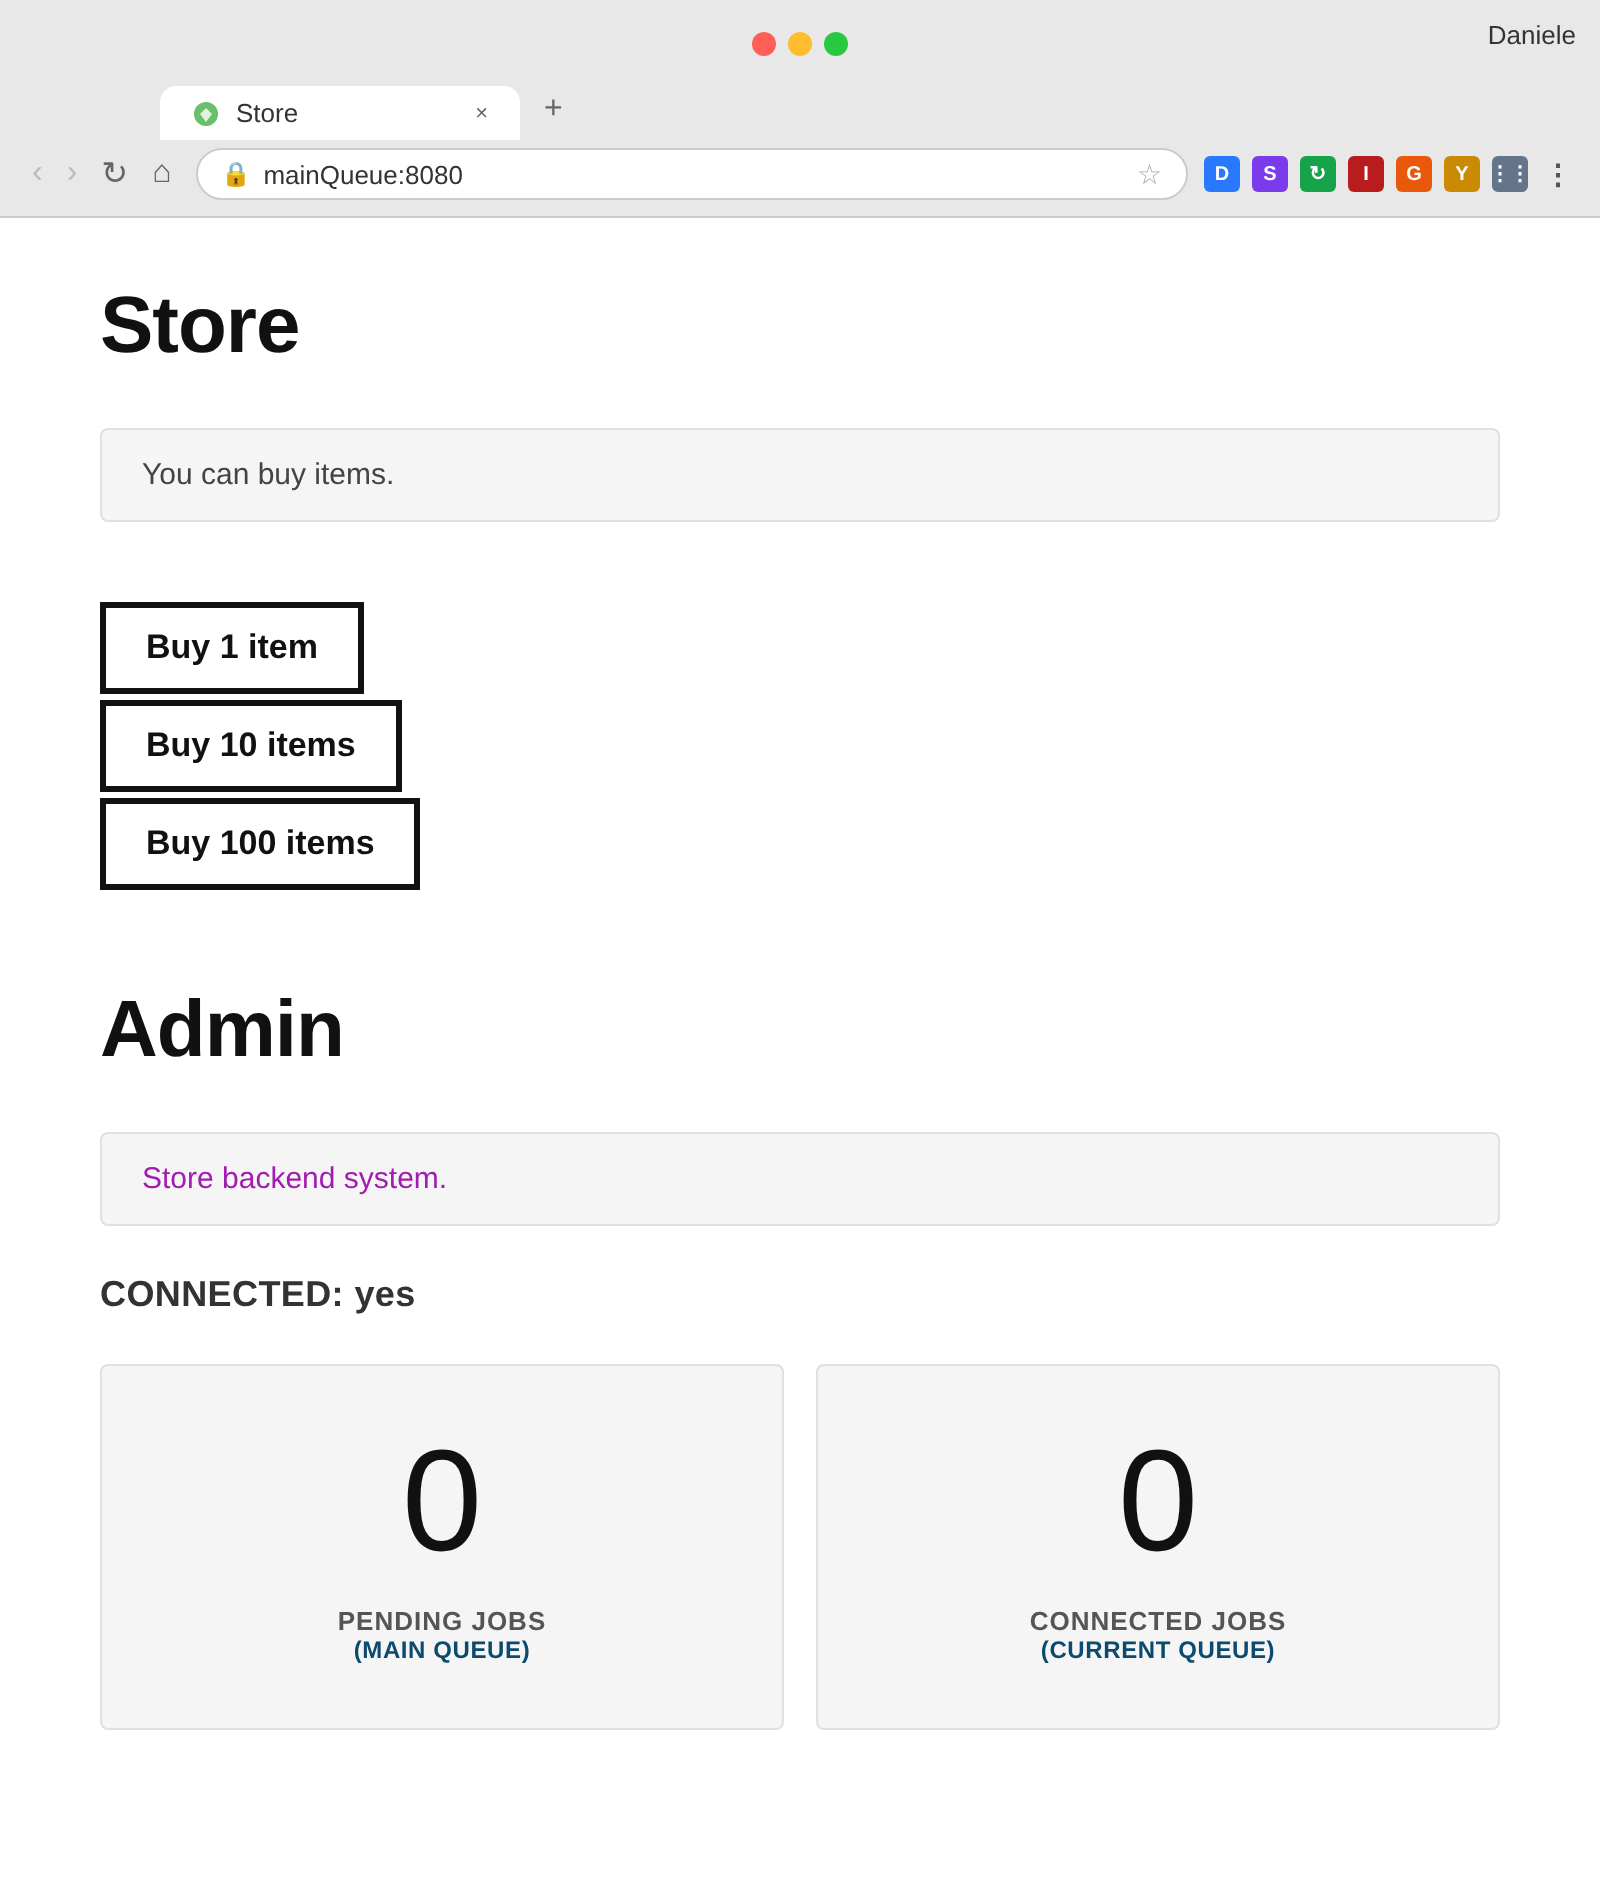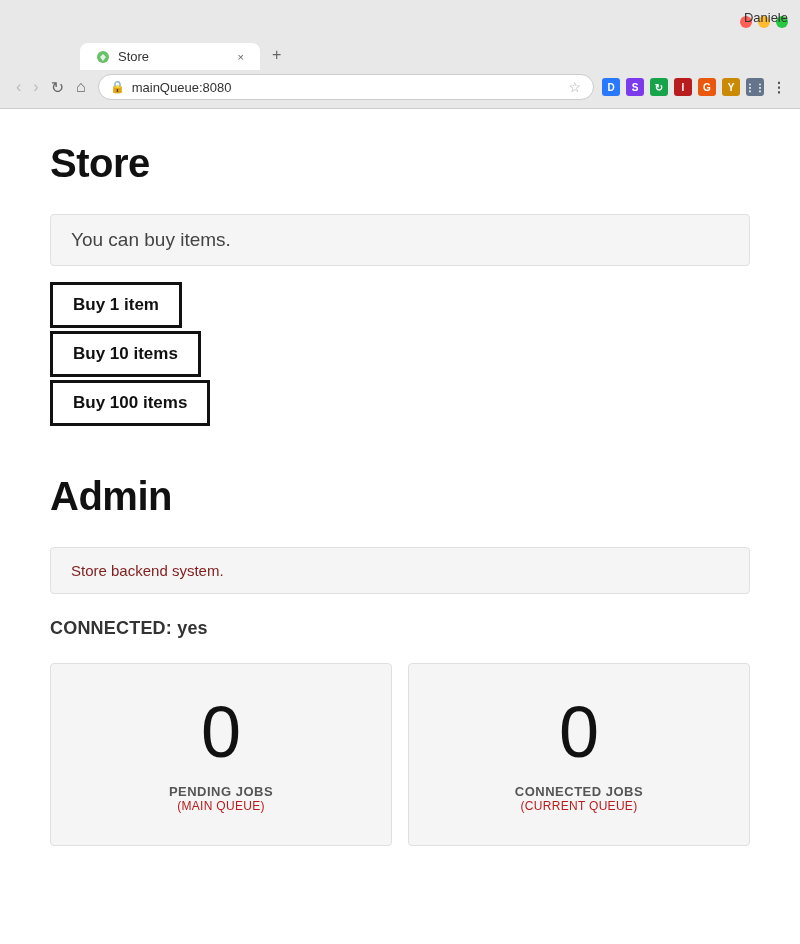--- a/index.html
+++ b/index.html
@@ -17,21 +17,21 @@
 
     
     .browser-chrome {
       background: #e8e8e8;
       border-bottom: 1px solid #ccc;
     }
 
     .title-bar {
       display: flex;
       align-items: center;
-      justify-content: flex-end;
+      justify-content: center;
       padding: 8px 12px 0 12px;
       height: 36px;
     }
 
     .window-controls {
       display: flex;
       gap: 6px;
       align-items: center;
     }
 
@@ -168,23 +168,23 @@
       color: #111;
       margin-bottom: 28px;
       letter-spacing: -0.5px;
     }
 
     .info-box {
       background: #f5f5f5;
       border: 1px solid #e0e0e0;
       border-radius: 4px;
       padding: 14px 20px;
-      font-size: 19px;
+      font-size: 15px;
       color: #444;
-      margin-bottom: 16px;
+      margin-bottom: 40px;
     }
 
     .buy-buttons {
       display: flex;
       flex-direction: column;
       gap: 3px;
       margin-bottom: 48px;
     }
 
     .buy-btn {
@@ -208,21 +208,21 @@
       margin-bottom: 28px;
       letter-spacing: -0.5px;
     }
 
     .admin-info-box {
       background: #f5f5f5;
       border: 1px solid #e0e0e0;
       border-radius: 4px;
       padding: 14px 20px;
       font-size: 15px;
-      color: #7f1d1d;
+      color: #a21caf;
       margin-bottom: 24px;
     }
 
     .status-list {
       margin-bottom: 24px;
     }
 
     .status-item {
       font-size: 18px;
       color: #333;
@@ -263,22 +263,22 @@
     .metric-label {
       font-size: 13px;
       font-weight: 700;
       color: #555;
       text-align: center;
       letter-spacing: 0.5px;
     }
 
     .metric-sublabel {
       font-size: 12px;
-      font-weight: 400;
-      color: #b91c1c;
+      font-weight: 700;
+      color: #0c4a6e;
       text-align: left;
       letter-spacing: 0.3px;
     }
 
     
     .lock-icon { color: #666; font-size: 12px; }
   </style>
 </head>
 <body>
 

